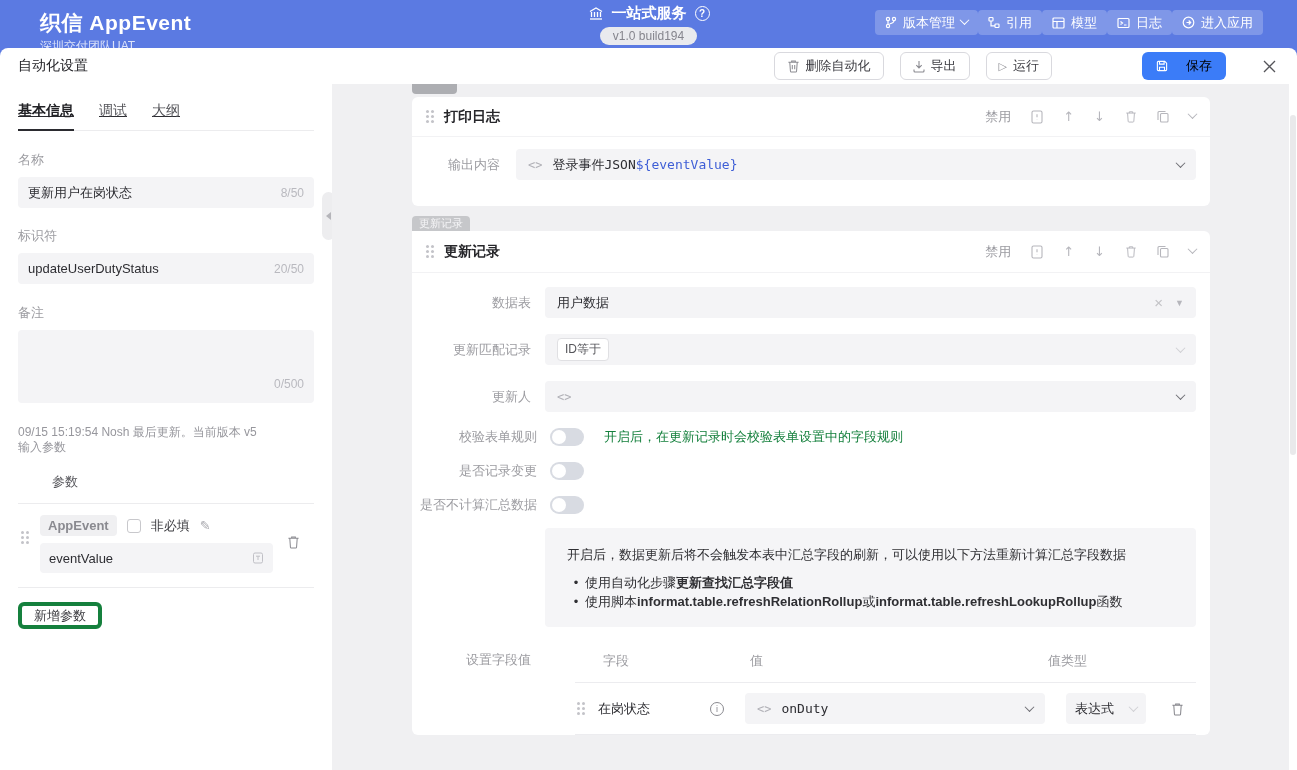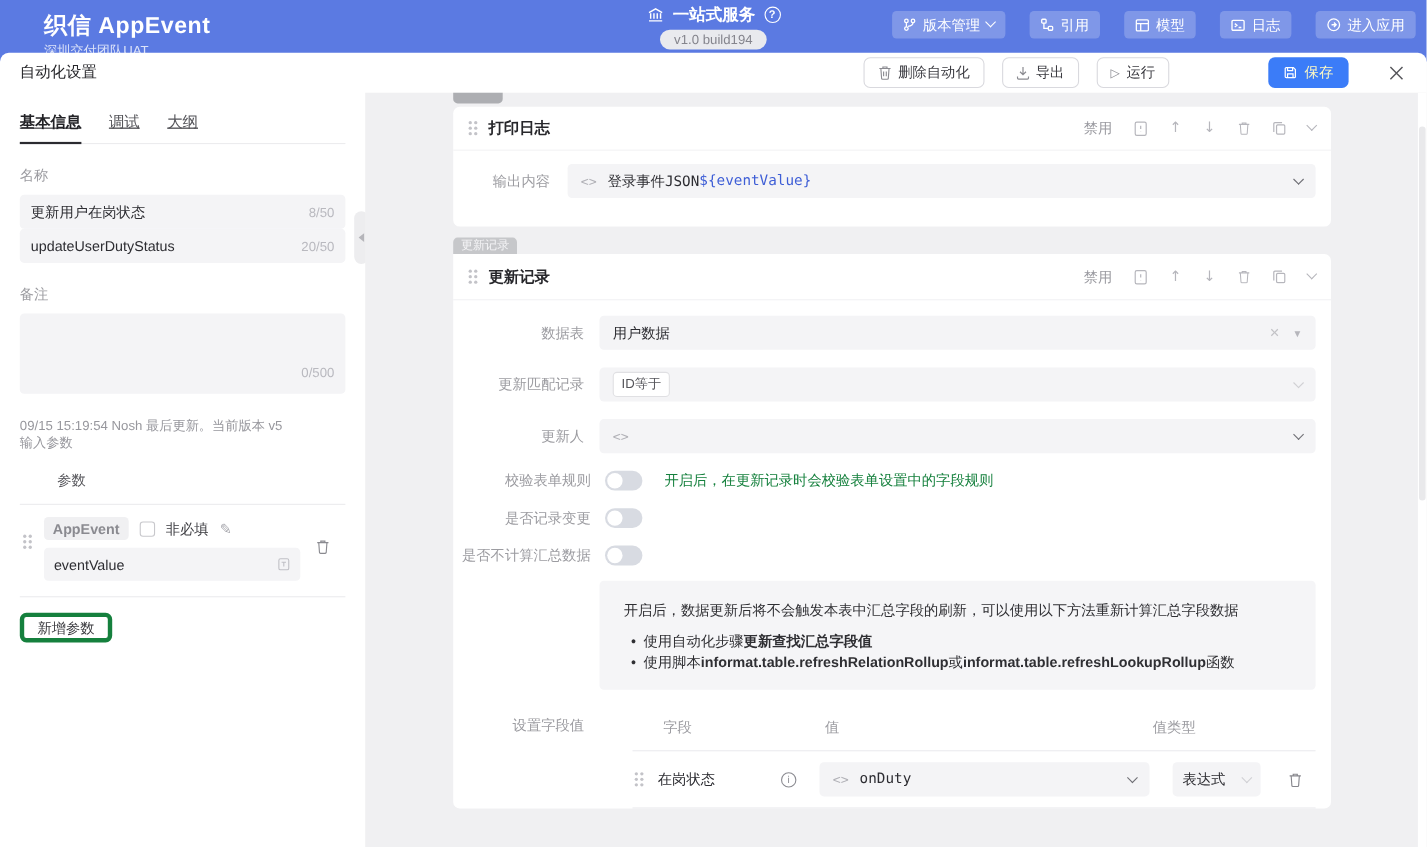--- a/index.html
+++ b/index.html
@@ -8,34 +8,34 @@
   .mono { font-family:"DejaVu Sans Mono",monospace; }
 
   
   .topbar { position:relative; height:56px; background:#5b7ae2; color:#fff; flex:0 0 auto; z-index:1; }
   .logo { position:absolute; left:40px; top:9px; font-size:21px; font-weight:bold; letter-spacing:.5px; }
   .workspace { position:absolute; left:40px; top:38px; font-size:12px; color:rgba(255,255,255,.78); }
   .top-center { position:absolute; left:50%; top:4px; transform:translateX(-50%); display:flex; flex-direction:column; align-items:center; }
   .title-row { display:flex; align-items:center; gap:8px; font-size:15px; font-weight:bold; }
   .help-circle { width:15px; height:15px; border:1.2px solid #fff; border-radius:50%; font-size:10px; font-weight:bold; display:flex; align-items:center; justify-content:center; }
   .ver-pill { margin-top:4px; background:#e9eaee; color:#85858d; font-size:12px; padding:2px 13px; border-radius:10px; }
-  .top-actions { position:absolute; right:10px; top:10px; display:flex; gap:22px; }
+  .top-actions { position:absolute; right:34px; top:10px; display:flex; }
   .tb-btn { display:flex; align-items:center; gap:6px; background:rgba(255,255,255,.22); border-radius:4px; height:25px; padding:0 10px; font-size:13px; color:#fff; cursor:pointer; white-space:nowrap; }
   .tb-btn svg { display:block; }
   .chev { display:inline-block; width:7px; height:7px; border-right:1.4px solid currentColor; border-bottom:1.4px solid currentColor; transform:rotate(45deg) translate(-1px,-1px); }
   .chev.up-off { margin-top:-3px; }
 
   
   .modal { flex:1; margin-top:-8px; background:#fff; border-radius:8px 8px 0 0; display:flex; flex-direction:column; overflow:hidden; z-index:2; }
   .modal-header { height:36px; flex:0 0 auto; display:flex; align-items:center; padding:0 20px 0 18px; }
   .modal-title { font-size:14px; font-weight:500; color:#26262a; }
   .mh-spacer { flex:1; }
   .ghost-btn { display:flex; align-items:center; gap:6px; height:28px; padding:0 12px; border:1px solid #d9d9de; border-radius:6px; background:#fff; color:#3c3c42; font-size:13px; margin-left:16px; cursor:pointer; }
   .ghost-btn .ico { color:#8a8a90; display:flex; }
-  .save-btn { display:flex; align-items:center; gap:7px; height:28px; padding:0 14px; border-radius:6px; background:#3b7cf8; color:#fef9c3; font-size:13px; margin-left:90px; cursor:pointer; }
+  .save-btn { display:flex; align-items:center; gap:18px; height:28px; padding:0 14px; border-radius:6px; background:#3b7cf8; color:#000000; font-size:13px; margin-left:90px; cursor:pointer; }
   .close-x { margin-left:36px; color:#55555a; cursor:pointer; display:flex; }
 
   .modal-body { flex:1; display:flex; overflow:hidden; }
 
   
   .sidebar { position:relative; width:332px; flex:0 0 auto; background:#fff; padding:18px 18px 0 18px; }
   .tabs { display:flex; gap:25px; border-bottom:1px solid #ececee;text-decoration:underline; }
   .tab { padding-bottom:9px; font-size:14px; color:#55555a; cursor:pointer; }
   .tab.active { color:#222226; font-weight:bold; border-bottom:2px solid #2b2b30; margin-bottom:-1px; }
   .fld-label { margin-top:20px; margin-bottom:8px; color:#9c9ca1; font-size:13px; }
@@ -247,20 +247,21 @@
         <div class="tab">调试</div>
         <div class="tab">大纲</div>
       </div>
 
       <div class="fld-label">名称</div>
       <div class="fld-input">
         <span class="val">更新用户在岗状态</span>
         <span class="counter">8/50</span>
       </div>
 
+      <div class="fld-label" style="margin-top:19px;">标识符</div>
       <div class="fld-input">
         <span class="val">updateUserDutyStatus</span>
         <span class="counter">20/50</span>
       </div>
 
       <div class="fld-label">备注</div>
       <div class="fld-area">
         <span class="counter">0/500</span>
       </div>
 

